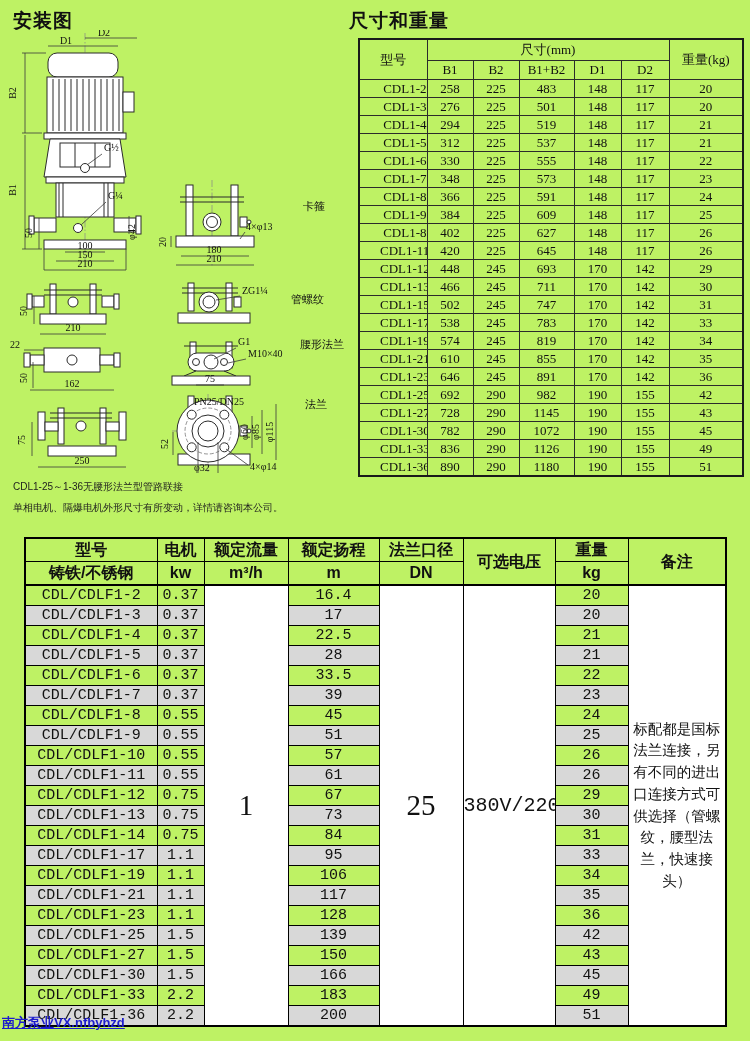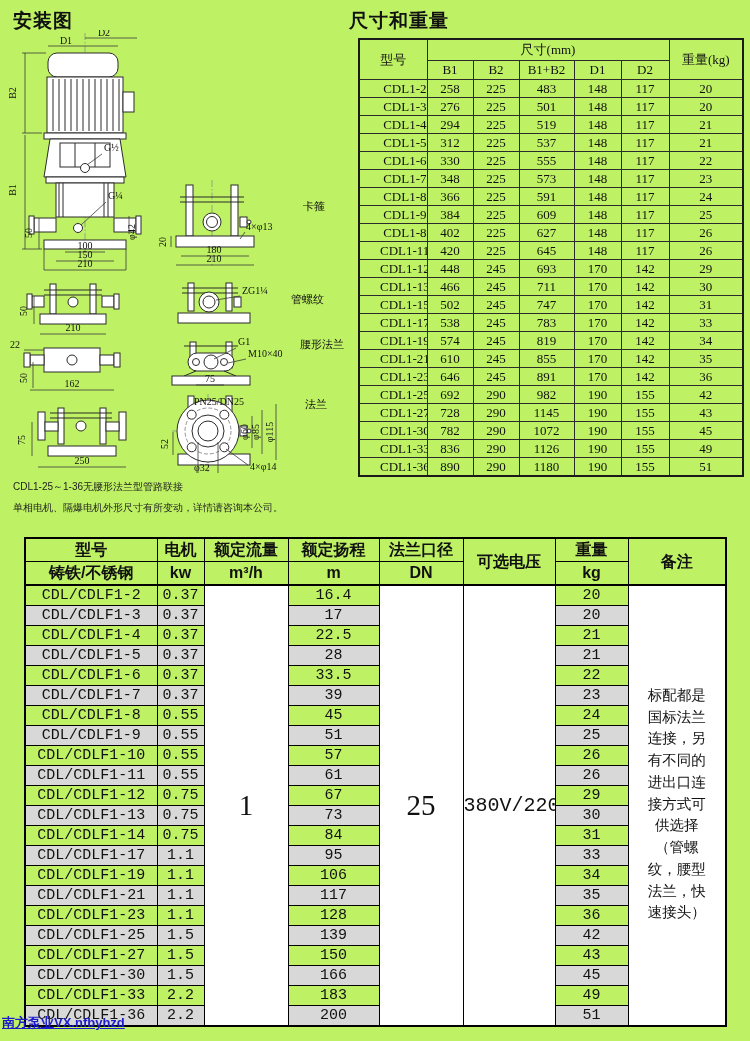--- a/index.html
+++ b/index.html
@@ -27,22 +27,22 @@
   .spec{position:absolute;left:24px;top:537px;width:701px;border:2px solid #000;
         font-family:"Liberation Mono",monospace;font-size:15px}
   .spec th,.spec td{border:1px solid #000;text-align:center;padding:0;overflow:hidden}
   .spec th{font-family:"Liberation Sans",sans-serif;font-size:16px;font-weight:bold;
         height:22px;line-height:22px;white-space:nowrap}
   .spec thead tr.h2 th,.spec thead th.sp2{border-bottom:2px solid #000}
   .spec td{height:19px;line-height:19px;white-space:nowrap}
   .spec tr.stripe td{background:#d8d8d8}
   .spec td.big{font-size:29px;font-family:"Liberation Serif",serif;background:#fff}
   .spec td.volt{font-size:20px;background:#fff}
-  .spec td.remark{font-family:Liberation Mono, monospace;font-size:14.5px;line-height:1.5;
-        padding:0 19px;background:#fff;white-space:normal;vertical-align:middle}
+  .spec td.remark{font-family:Liberation Serif, serif;font-size:14.5px;line-height:1.5;
+        padding:0 4px;background:#fff;white-space:normal;vertical-align:middle}
   
   .ln{stroke:#2b2b2b;stroke-width:1;fill:none}
   .fl{stroke:#2b2b2b;stroke-width:1;fill:#fff}
   .dim{stroke:#3a3a3a;stroke-width:0.8;fill:none}
   .cl{stroke:#888;stroke-width:0.7;stroke-dasharray:7 2 1.5 2;fill:none}
   .bc{stroke:#666;stroke-width:0.7;stroke-dasharray:4 2;fill:none}
   #diagram text{font-family:"Liberation Serif",serif;font-size:10px;fill:#111}
   #diagram text.cn{font-family:"Liberation Sans",sans-serif;font-size:11px}
 </style>
 </head>

